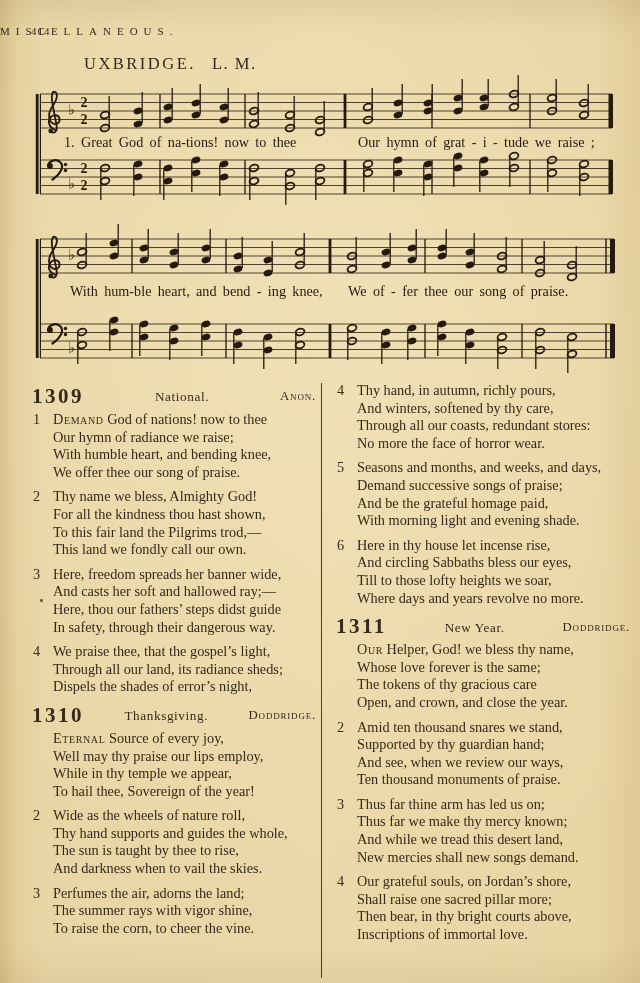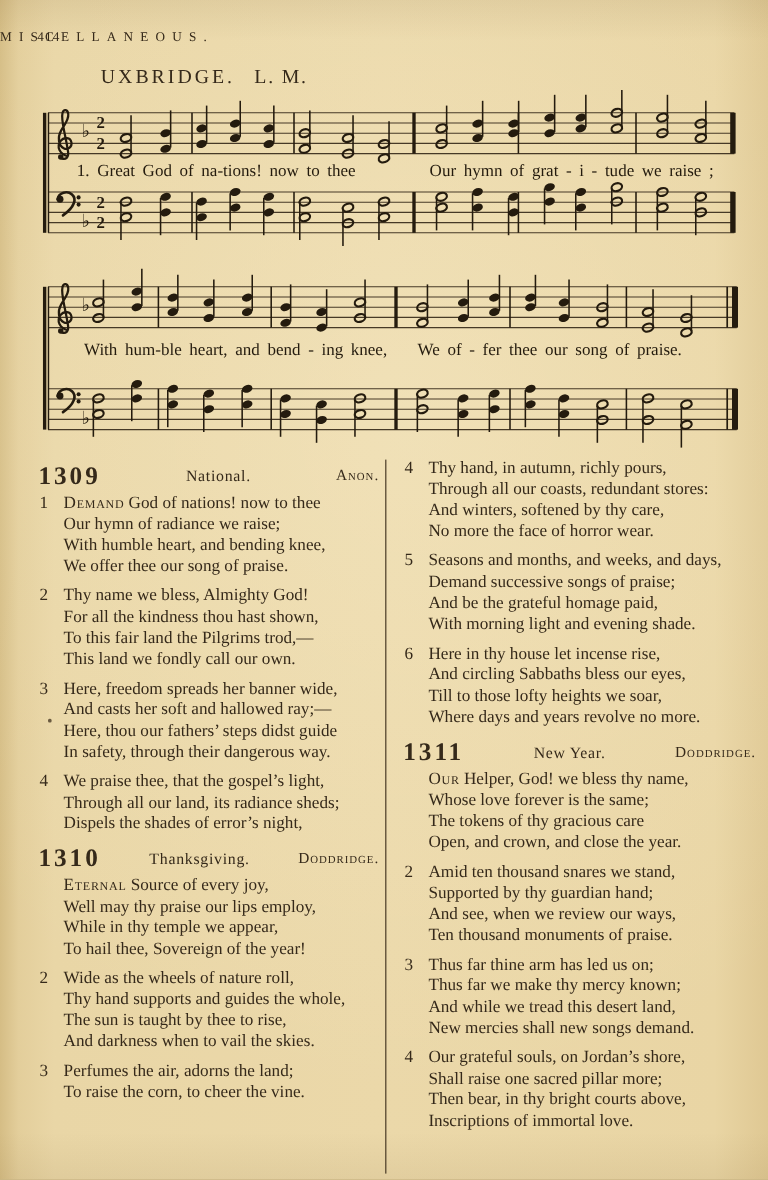--- a/index.html
+++ b/index.html
@@ -380,32 +380,33 @@
           <div class="vline">Wide as the wheels of nature roll,</div>
           <div class="vline">Thy hand supports and guides the whole,</div>
           <div class="vline">The sun is taught by thee to rise,</div>
           <div class="vline">And darkness when to vail the skies.</div>
         </div>
       </div>
       <div class="verse">
         <div class="vnum">3</div>
         <div class="vlines">
           <div class="vline">Perfumes the air, adorns the land;</div>
+          <div class="vline">The summer rays with vigor shine,</div>
           <div class="vline">To raise the corn, to cheer the vine.</div>
         </div>
       </div>
     </div>
   <div class="col-divider"></div>
   <div id="col-right" class="col">
       <div class="verse">
         <div class="vnum">4</div>
         <div class="vlines">
           <div class="vline">Thy hand, in autumn, richly pours,</div>
+          <div class="vline">And winters, softened by thy care,</div>
           <div class="vline">Through all our coasts, redundant stores:</div>
-          <div class="vline">And winters, softened by thy care,</div>
           <div class="vline">No more the face of horror wear.</div>
         </div>
       </div>
       <div class="verse">
         <div class="vnum">5</div>
         <div class="vlines">
           <div class="vline">Seasons and months, and weeks, and days,</div>
           <div class="vline">Demand successive songs of praise;</div>
           <div class="vline">And be the grateful homage paid,</div>
           <div class="vline">With morning light and evening shade.</div>

